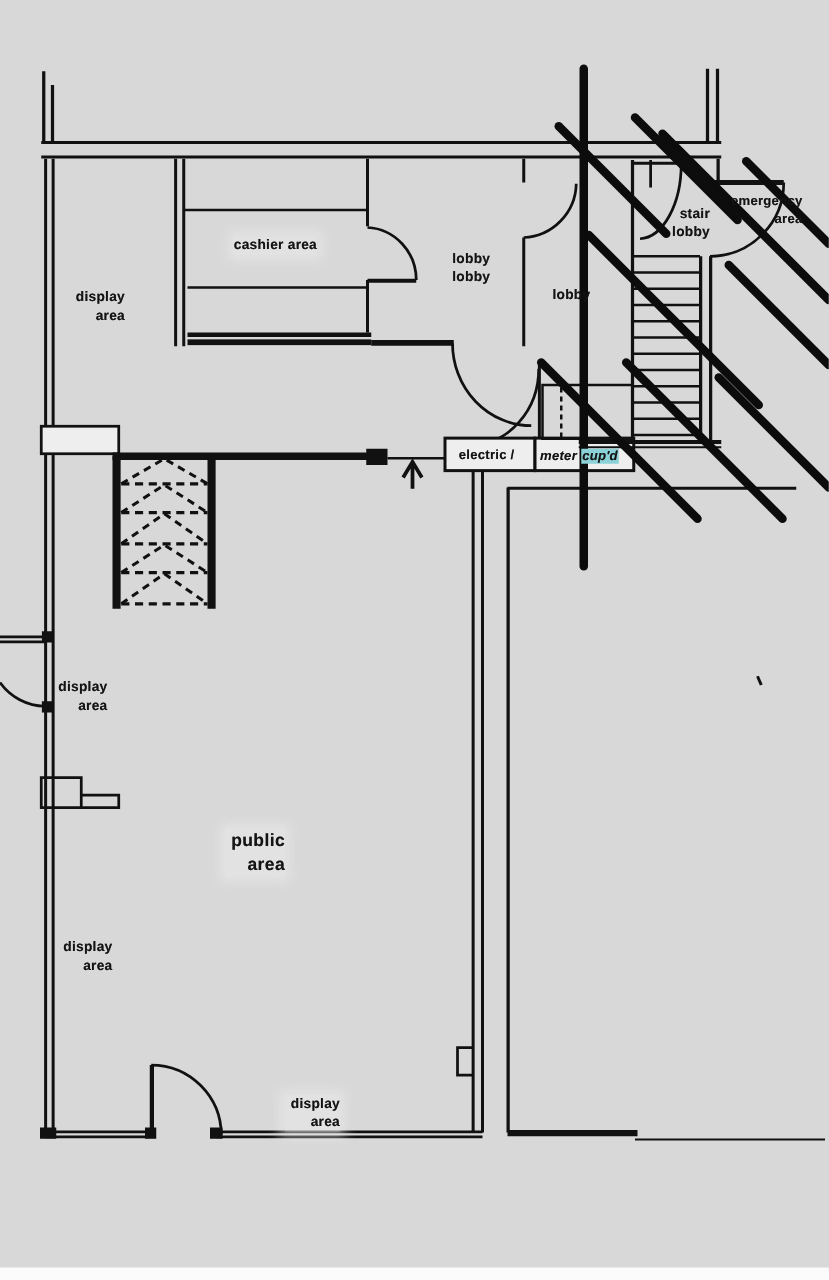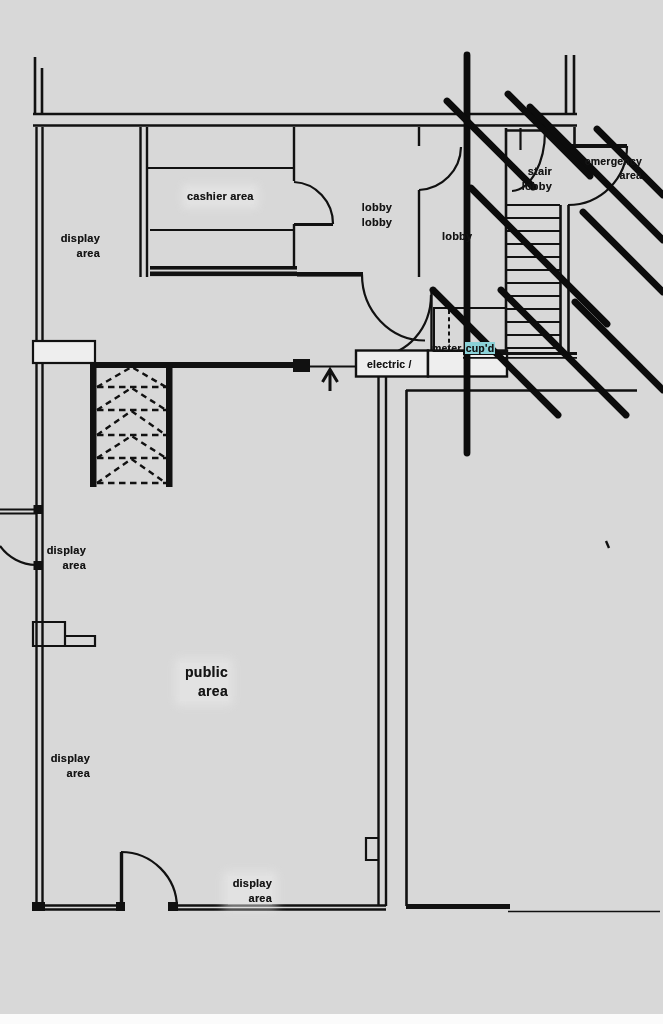--- a/index.html
+++ b/index.html
@@ -142,27 +142,27 @@
   </svg>
 
   <div class="lbl right" style="left:55px;top:231px;width:45px;"><span>display</span><br><span>area</span></div>
 
   <div class="lbl glow" style="left:187px;top:189px;"><span>cashier area</span></div>
 
   <div class="lbl center" style="left:357px;top:200px;width:40px;"><span>lobby</span><br><span>lobby</span></div>
 
   <div class="lbl" style="left:442px;top:229px;"><span>lobby</span></div>
 
-  <div class="lbl right" style="left:516px;top:164px;width:36px;"><span>stair</span><br><span>lobby</span></div>
+  <div class="lbl right" style="left:532px;top:164px;width:36px;"><span>stair</span><br><span>lobby</span></div>
 
   <div class="lbl right small" style="left:580px;top:154px;width:62px;"><span>emergency</span><br><span>area</span></div>
 
   <div class="lbl small" style="left:367px;top:357px;"><span>electric /</span></div>
 
-  <div class="lbl small" style="left:432px;top:341px;"><span>meter </span><span class="hl">cup'd</span></div>
+  <div class="lbl small" style="left:432px;top:358px;font-style:italic;"><span>meter </span><span class="hl">cup'd</span></div>
 
   <div class="lbl right" style="left:42px;top:543px;width:44px;"><span>display</span><br><span>area</span></div>
 
   <div class="lbl right big glow" style="left:180px;top:663px;width:48px;text-align:right;"><span>public</span><br><span>area</span></div>
 
   <div class="lbl right" style="left:46px;top:751px;width:44px;"><span>display</span><br><span>area</span></div>
 
   <div class="lbl right glow" style="left:228px;top:876px;width:44px;"><span>display</span><br><span>area</span></div>
 
   <div id="strip"></div>

